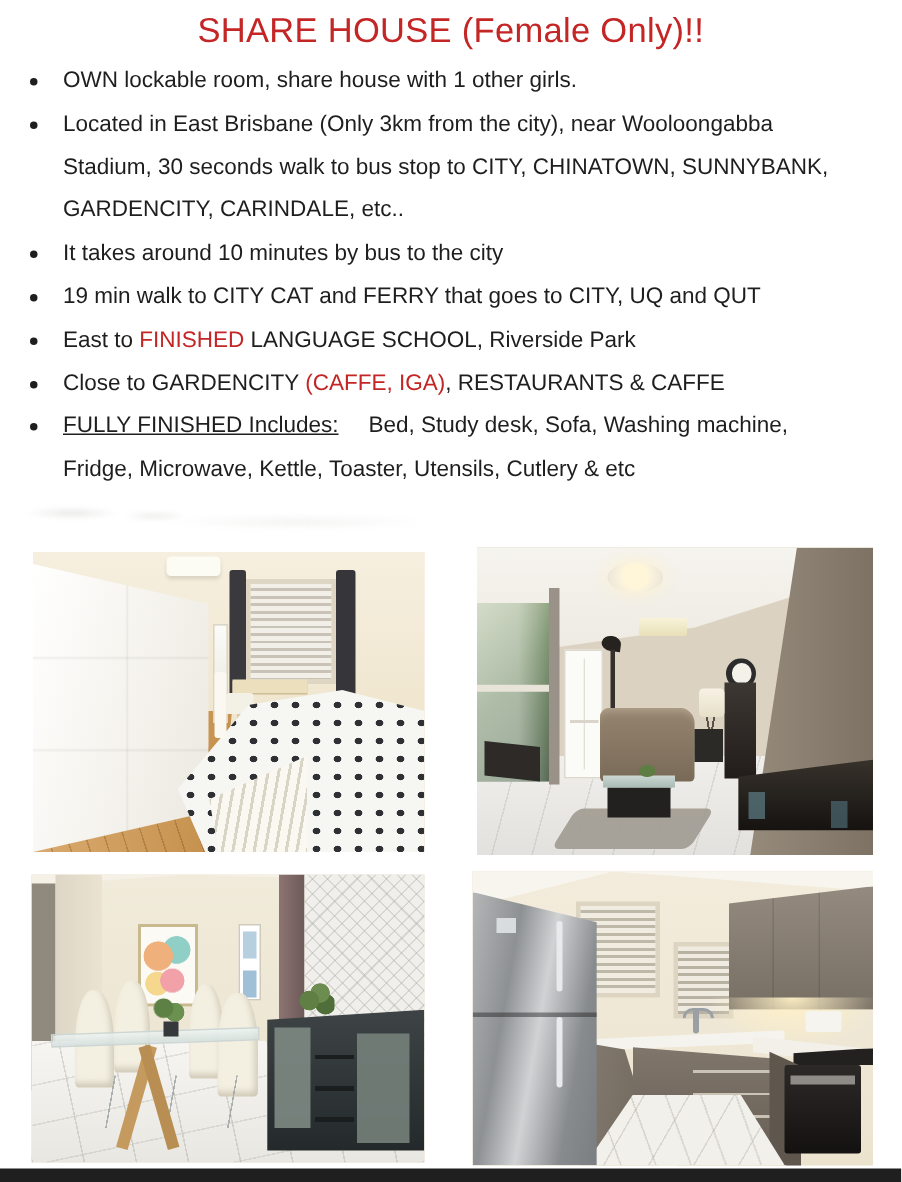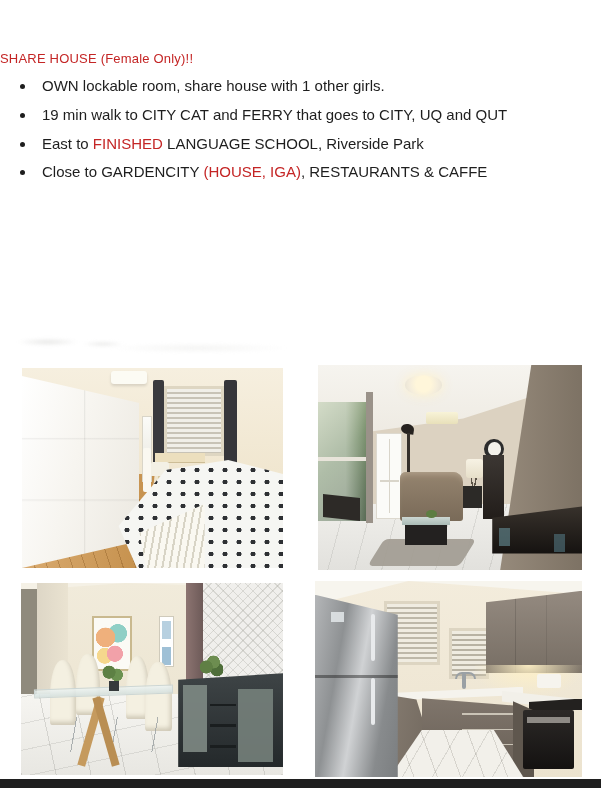--- a/index.html
+++ b/index.html
@@ -1,22 +1,22 @@
 <!DOCTYPE html>
 <html style="--accent-red: #c42525; --text: #1e1e1e; --page-bg: #ffffff; --bottom-bar: #1f1f1f;"><head>
 <meta charset="utf-8">
 <style>
   * { margin:0; padding:0; box-sizing:border-box; }
   html,body { background:#ffffff; }
   body { width:601px; height:788px; font-family:"Liberation Sans", sans-serif; }
   .page { position:relative; width:601px; height:788px; background:var(--page-bg,#fff); overflow:hidden; }
 
   
-  .title { text-align:left; padding-top:7px; font-size:13px; font-weight:400;
-           color:var(--accent-red,#c42525); letter-spacing:.2px;margin-top:44px; }
+  .title { text-align:center; padding-top:7px; font-size:23px; font-weight:400;
+           color:var(--accent-red,#c42525); letter-spacing:.2px; }
   ul.bullets { list-style:none; margin-top:6px; padding-left:42px; padding-right:38px; }
   ul.bullets li { position:relative; font-size:15px; line-height:28.8px; color:var(--text,#1e1e1e); }
   ul.bullets li::before { content:""; position:absolute; left:-22px; top:12px;
            width:5px; height:5px; border-radius:50%; background:var(--text,#1e1e1e); }
   .red { color:var(--accent-red,#c42525); }
   .ul  { text-decoration:underline; }
   .gap { margin-left:20px; }
 
   .smudge { position:absolute; left:8px; top:334px; width:300px; height:22px; opacity:.55;
     background:
@@ -236,23 +236,26 @@
 </style>
 </head>
 <body>
 
 <div class="page">
 
   <h1 class="title">SHARE HOUSE (Female Only)!!</h1>
 
   <ul class="bullets">
     <li><span>OWN lockable room, share house with 1 other girls.</span></li>
+    <li><span>Located in East Brisbane (Only 3km from the city), near Wooloongabba Stadium, 30 seconds walk to bus stop to CITY, CHINATOWN, SUNNYBANK, GARDENCITY, CARINDALE, etc..</span></li>
+    <li><span>It takes around 10 minutes by bus to the city</span></li>
     <li><span>19 min walk to CITY CAT and FERRY that goes to CITY, UQ and QUT</span></li>
     <li><span>East to </span><span class="red">FINISHED</span><span> LANGUAGE SCHOOL, Riverside Park</span></li>
-    <li><span>Close to GARDENCITY </span><span class="red">(HOUSE, IGA)</span><span>, RESTAURANTS &amp; CAFFE</span></li>
+    <li><span>Close to GARDENCITY </span><span class="red">(CAFFE, IGA)</span><span>, RESTAURANTS &amp; CAFFE</span></li>
+    <li><span class="ul">FULLY FINISHED Includes:</span><span class="gap">Bed, Study desk, Sofa, Washing machine, Fridge, Microwave, Kettle, Toaster, Utensils, Cutlery &amp; etc</span></li>
   </ul>
 
   <div class="smudge"></div>
 
   <div class="photo ph-bedroom">
     <div class="bd-wall"></div>
     <div class="bd-ac"></div>
     <div class="bd-floor"></div>
     <div class="bd-wardrobe"></div>
     <div class="bd-curtain-l"></div>

